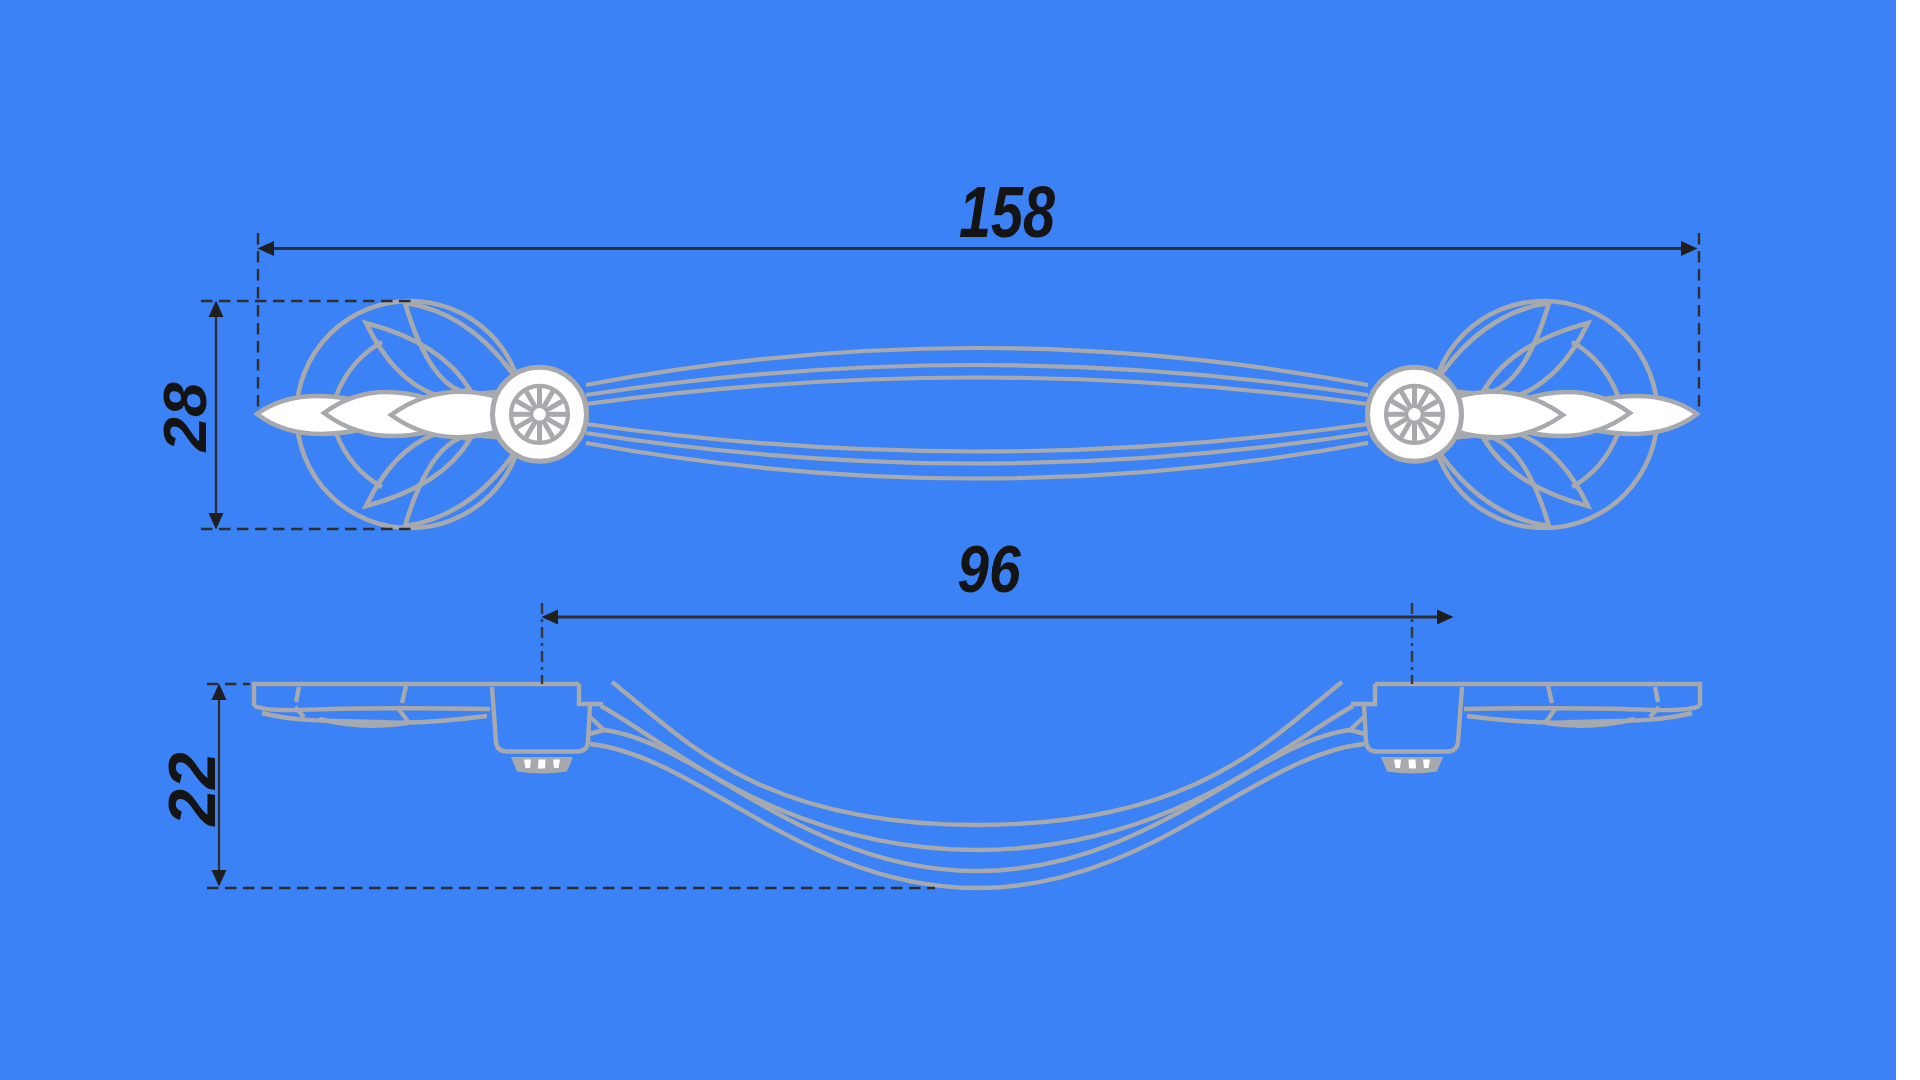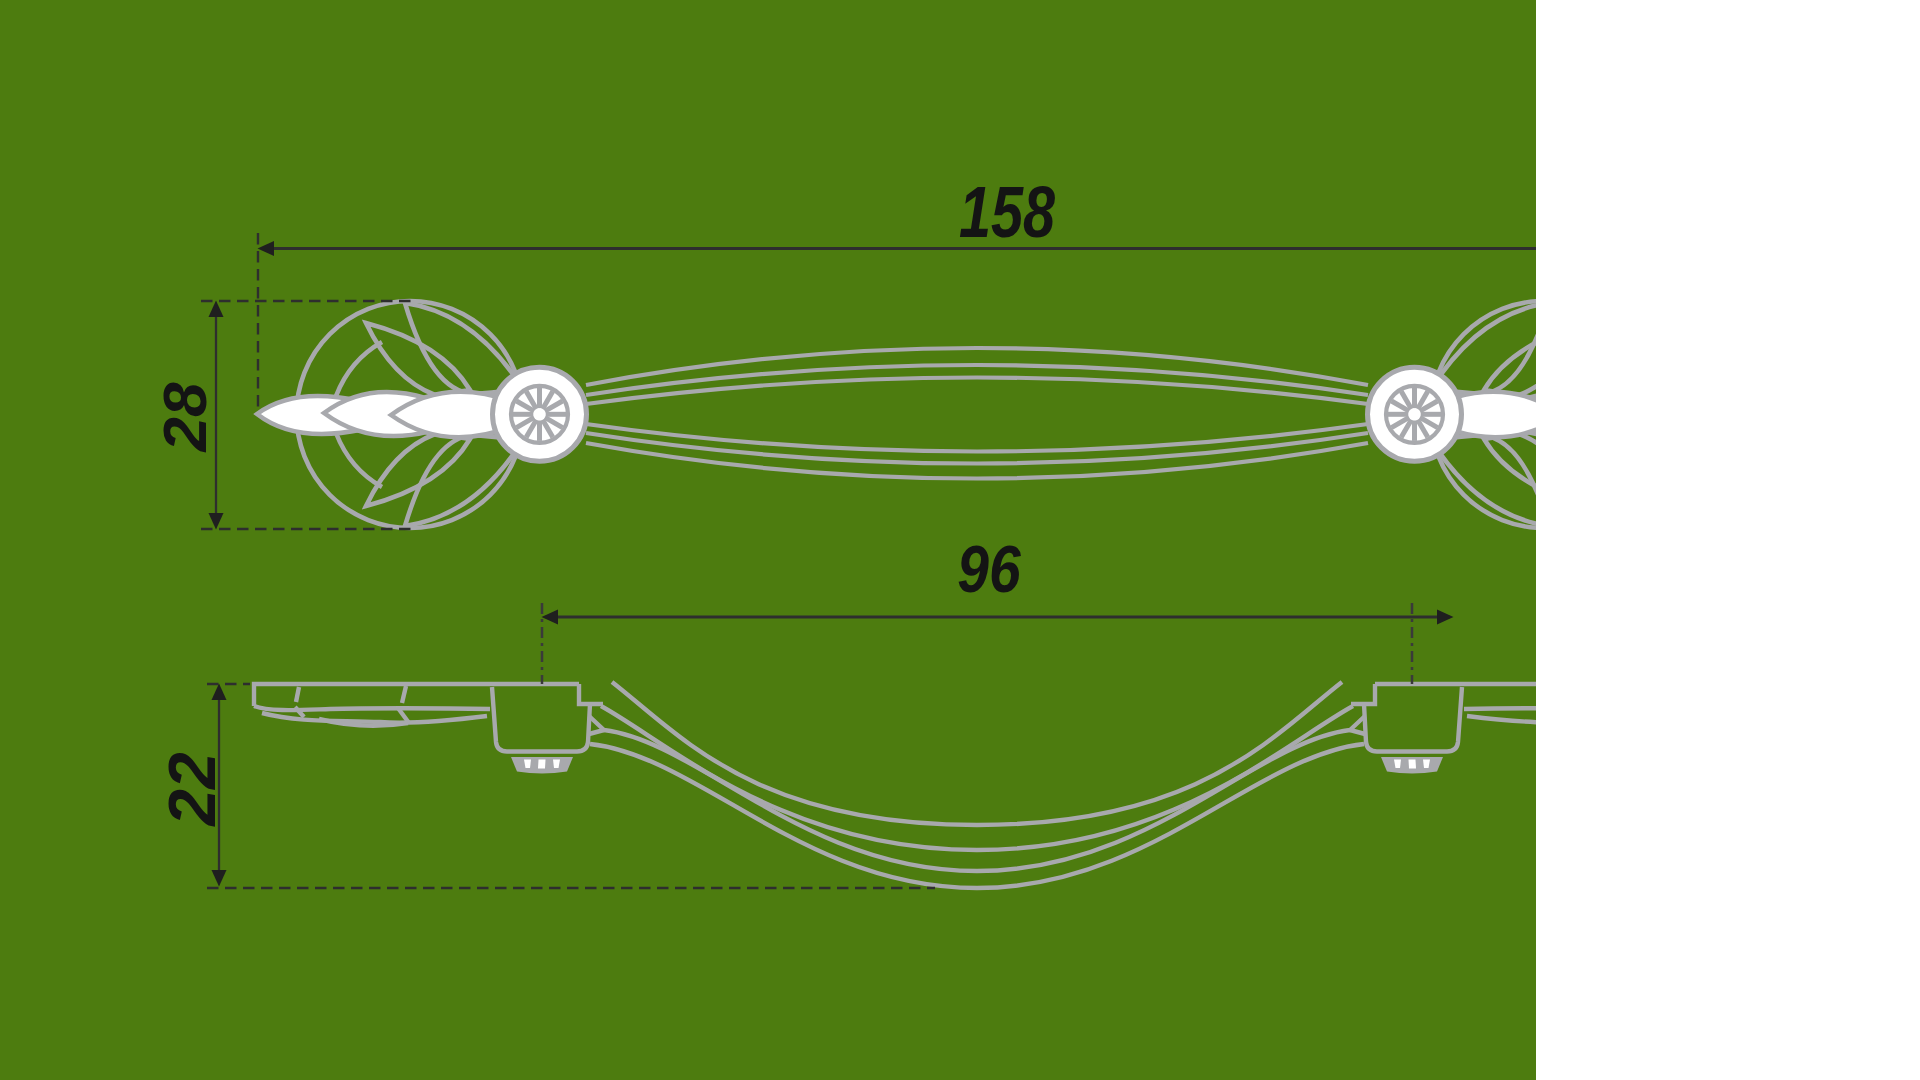--- a/index.html
+++ b/index.html
@@ -1,16 +1,16 @@
 <!DOCTYPE html>
 <html><head>
 <meta charset="utf-8">
 <style>
   html,body{margin:0;padding:0;background:#ffffff;}
-  .page{width:1536px;height:1080px;position:relative;overflow:hidden;background:#4d7c0f;}
+  .page{width:1896px;height:1080px;position:relative;overflow:hidden;background:#3b82f6;}
   svg{display:block;}
   text{font-family:"Liberation Sans", sans-serif;font-weight:bold;font-style:italic;fill:#141414;}
 </style>
 </head>
 <body>
 <div class="page">
 <svg width="1920" height="1080" viewBox="0 0 1920 1080">
   <defs>
     <g id="ornL" fill="none" stroke="#a8a9ad" stroke-width="4.6">
 

